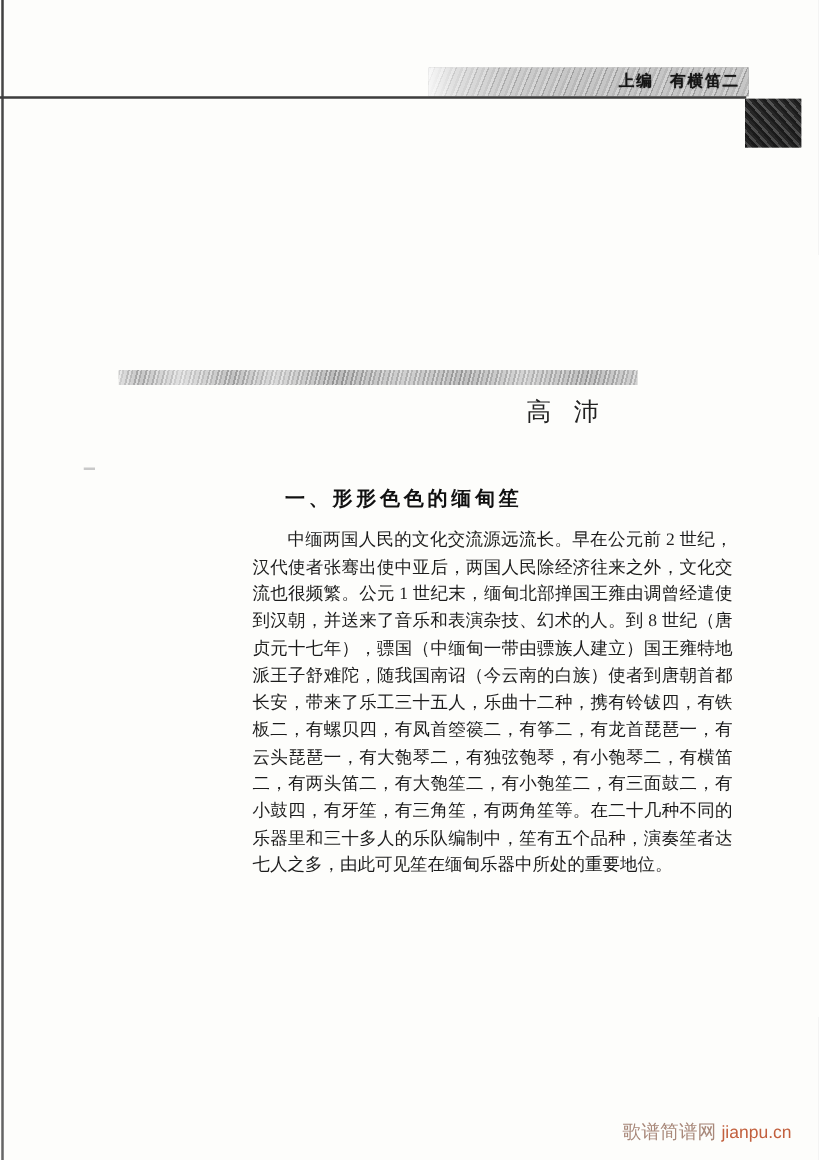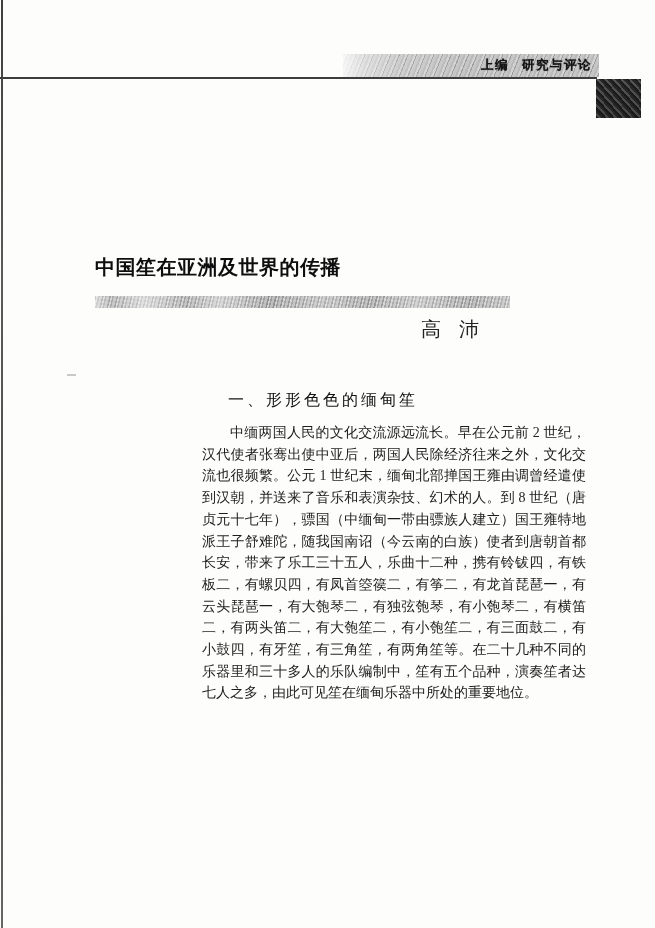--- a/index.html
+++ b/index.html
@@ -69,21 +69,21 @@
   .article-body{
     position:absolute;left:202px;top:374px;width:384px;
     font-size:14px;line-height:21.7px;
     text-align:justify;text-justify:inter-ideograph;
     color:#1c1c1c;
   }
   .article-body p{margin:0;text-indent:2em;}
   .article-body h2{
     margin:15px 0 11px;padding-left:26px;
     font-family:"Liberation Sans","DejaVu Sans",sans-serif;
-    font-size:16px;font-weight:400;color:#111;
+    font-size:16px;font-weight:700;color:#111;
     letter-spacing:3px;line-height:22px;
   }
   .scan-artifact{
     position:absolute;left:67px;top:374px;width:9px;height:2px;
     background:#c9c9c9;
   }
   
   .watermark{
     position:absolute;left:498px;top:896px;
     font-size:15px;white-space:nowrap;
@@ -93,30 +93,33 @@
   .watermark .url{color:#c2603e;font-size:14px;}
 </style>
 </head>
 <body>
 
 <div class="page">
 
   <div class="scan-edge"></div>
 
   <div class="header-band">
-    <span class="label">上编 研究与评论</span>
+    <span class="label">上编 有横笛二</span>
   </div>
   <div class="header-rule"></div>
   <div class="page-tab"></div>
 
-  <div class="title">中国笙在亚洲及世界的传播</div>
   <div class="title-band"></div>
   <div class="author">高 沛</div>
 
   <div class="scan-artifact"></div>
 
   <div class="article-body">
     <h2>一、形形色色的缅甸笙</h2>
     <p>中缅两国人民的文化交流源远流长。早在公元前 2 世纪，汉代使者张骞出使中亚后，两国人民除经济往来之外，文化交流也很频繁。公元 1 世纪末，缅甸北部掸国王雍由调曾经遣使到汉朝，并送来了音乐和表演杂技、幻术的人。到 8 世纪（唐贞元十七年），骠国（中缅甸一带由骠族人建立）国王雍特地派王子舒难陀，随我国南诏（今云南的白族）使者到唐朝首都长安，带来了乐工三十五人，乐曲十二种，携有铃钹四，有铁板二，有螺贝四，有凤首箜篌二，有筝二，有龙首琵琶一，有云头琵琶一，有大匏琴二，有独弦匏琴，有小匏琴二，有横笛二，有两头笛二，有大匏笙二，有小匏笙二，有三面鼓二，有小鼓四，有牙笙，有三角笙，有两角笙等。在二十几种不同的乐器里和三十多人的乐队编制中，笙有五个品种，演奏笙者达七人之多，由此可见笙在缅甸乐器中所处的重要地位。</p>
   </div>
 
+  <div class="watermark">
+    <span class="site">歌谱简谱网</span>
+    <span class="url">jianpu.cn</span>
+  </div>
 
 </div>
 
 </body></html>

